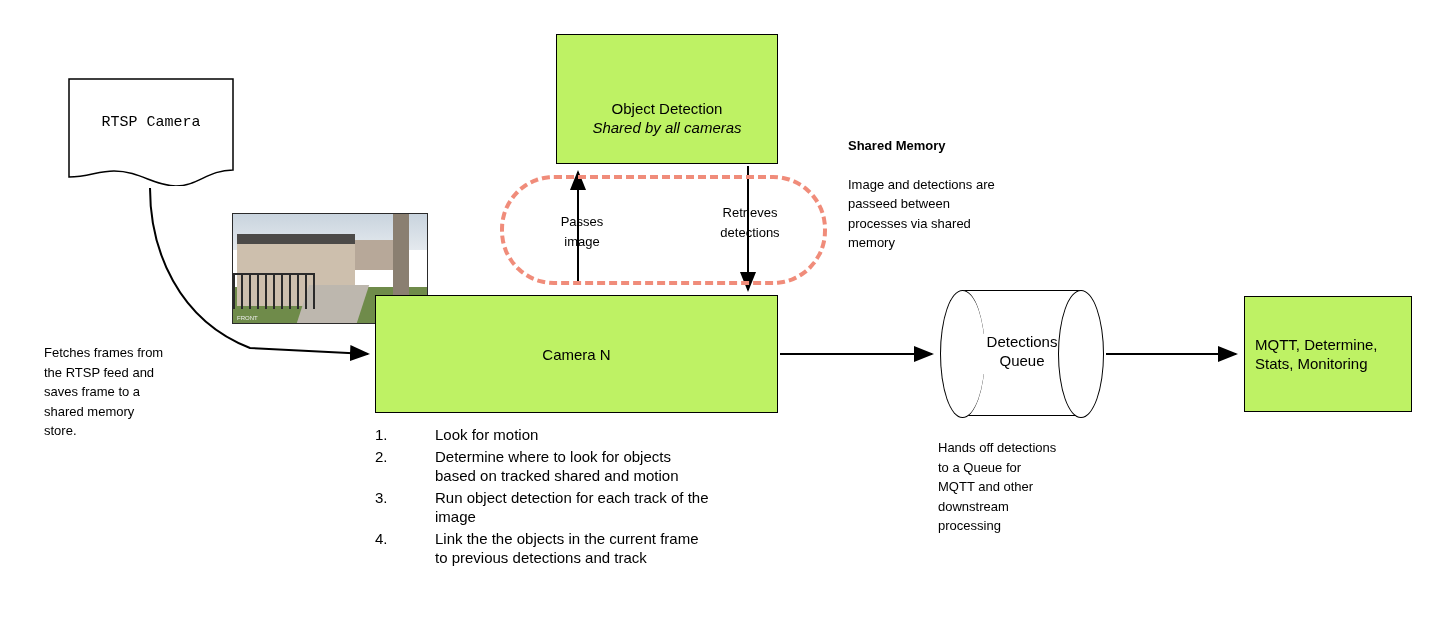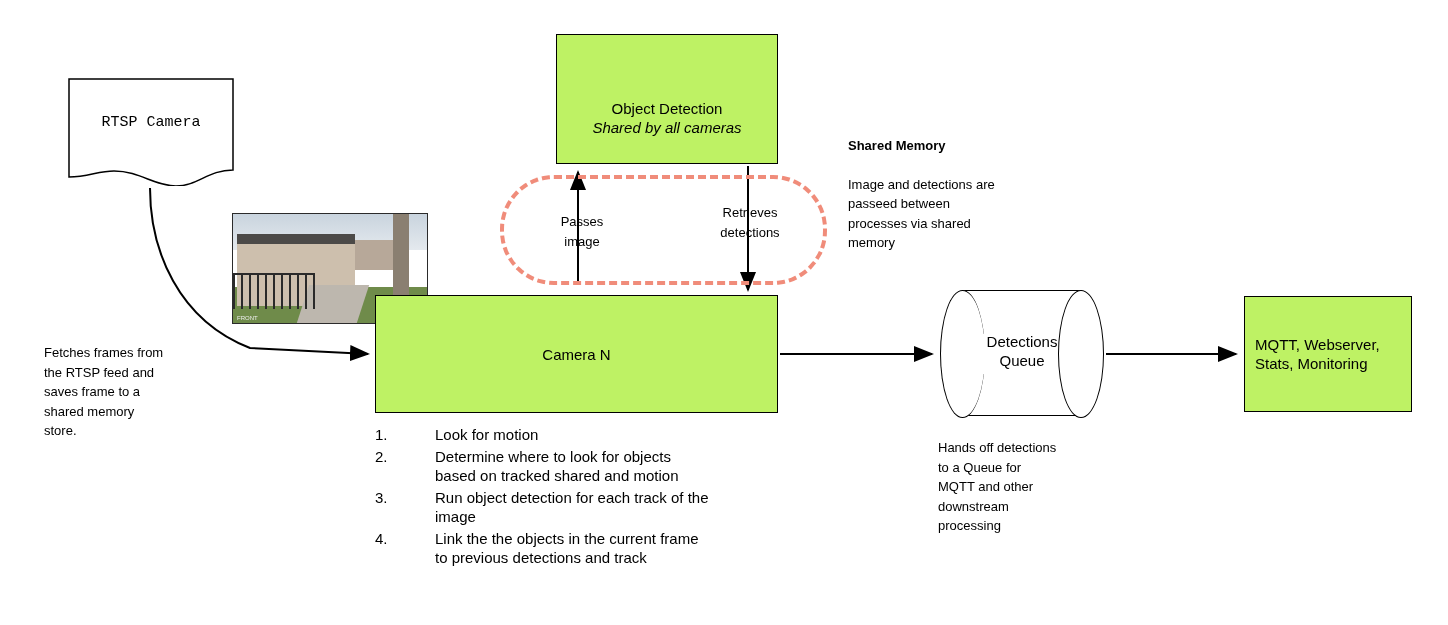--- a/index.html
+++ b/index.html
@@ -347,18 +347,18 @@
   </div>
 
   <div class="plain-text" id="hands-off-text">Hands off detections
 to a Queue for
 MQTT and other
 downstream
 processing</div>
 
   <div class="node boxfill center" id="mqtt-box">
     <div class="inner">
-      <div>MQTT, Webserver,</div>
+      <div>MQTT, Determine,</div>
       <div>Stats, Monitoring</div>
     </div>
   </div>
 
 </div>
 
 </body></html>

